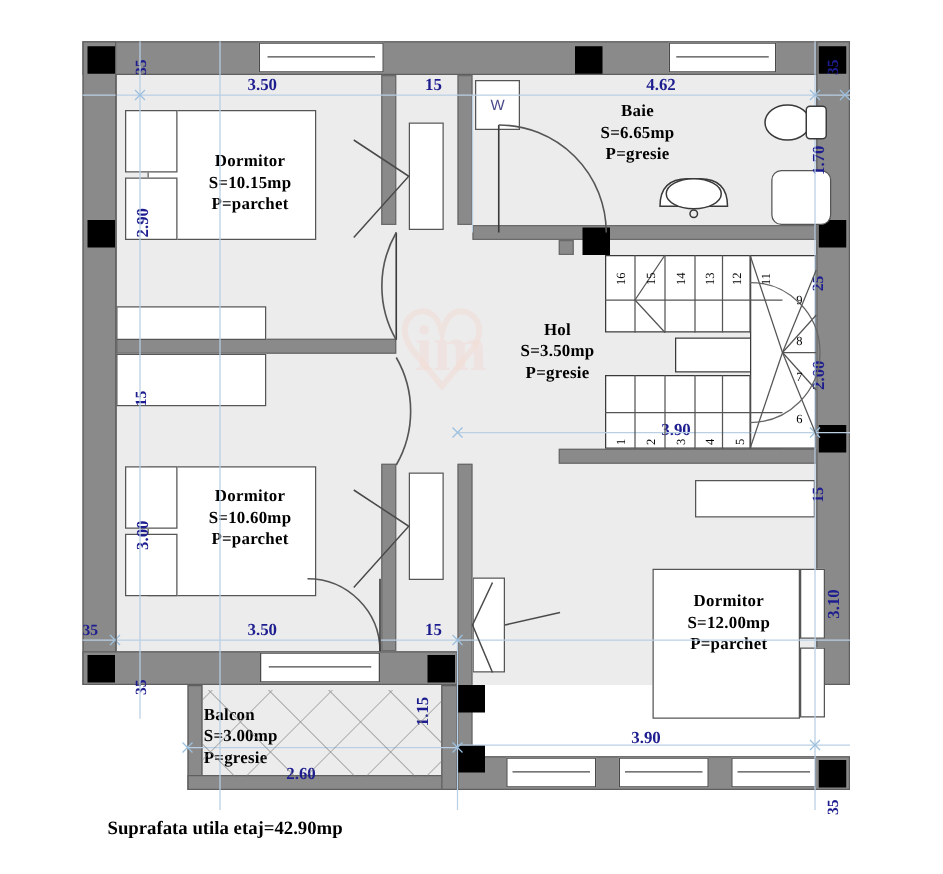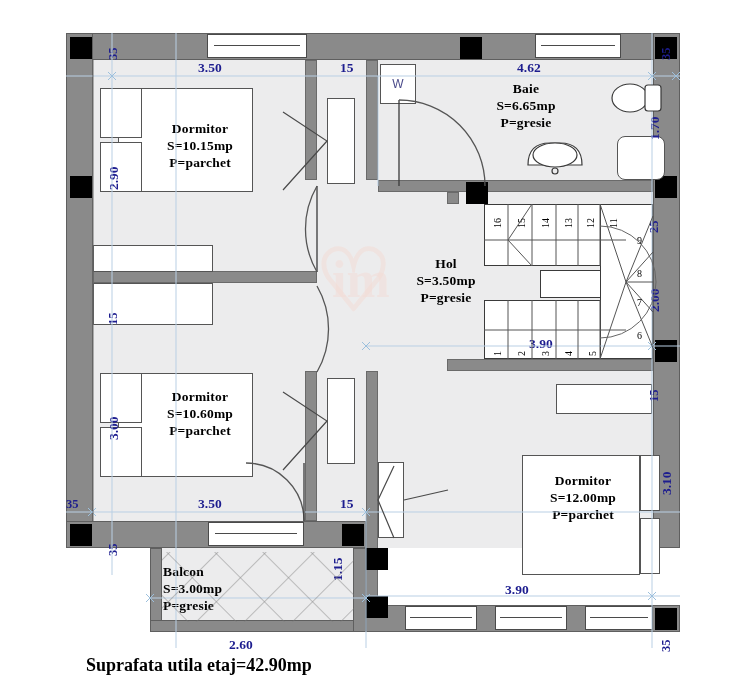--- a/index.html
+++ b/index.html
@@ -25,21 +25,21 @@
 
   .dimtxt{position:absolute;color:#1d1d8f;font-weight:bold;font-size:13.5px;
           font-family:"Liberation Serif",serif;white-space:nowrap;}
   .dimtxt.sm{font-size:12.5px;}
   .vert{transform:rotate(-90deg);transform-origin:left top;}
 
   .stair{position:absolute;background:#ffffff;border:1px solid #3a3a3a;box-sizing:border-box;}
   .snum{position:absolute;color:#000;font-size:10px;font-family:"Liberation Serif",serif;}
   .snum.rot{transform:rotate(-90deg);transform-origin:left top;}
 
-  .caption{position:absolute;color:#000;font-weight:bold;font-size:18px;
+  .caption{position:absolute;color:#000;font-weight:bold;font-size:15px;
            font-family:"Liberation Serif",serif;white-space:nowrap;}
 
   .wbox{position:absolute;background:#ffffff;border:1px solid #555;box-sizing:border-box;
         color:#4a4a8a;font-size:12px;font-family:"Liberation Sans",sans-serif;
         display:flex;align-items:center;justify-content:center;}
 
   .dot{position:absolute;background:#111;border-radius:50%;}
 
   svg.ov{position:absolute;left:0;top:0;width:754px;height:699px;pointer-events:none;}
 
@@ -97,21 +97,21 @@
   <div class="pillow" style="left:100px;top:142px;width:42px;height:50px;"></div>
   <div class="rlabel" style="left:150px;top:120px;width:100px;">
     <div>Dormitor</div>
     <div>S=10.15mp</div>
     <div>P=parchet</div>
   </div>
 
   <div class="furn" style="left:93px;top:245px;width:120px;height:27px;"></div>
   <div class="furn" style="left:93px;top:283px;width:120px;height:42px;"></div>
 
-  <div class="rlabel" style="left:472px;top:80px;width:108px;font-family:Liberation Serif, serif;">
+  <div class="rlabel" style="left:456px;top:80px;width:108px;font-family:Liberation Serif, serif;">
     <div>Baie</div>
     <div>S=6.65mp</div>
     <div>P=gresie</div>
   </div>
   <div class="furn" style="left:617px;top:136px;width:48px;height:44px;border-radius:8px;"></div>
   <div class="wbox" style="left:380px;top:64px;width:36px;height:40px;">W</div>
 
   <div class="rlabel" style="left:396px;top:255px;width:100px;">
     <div>Hol</div>
     <div>S=3.50mp</div>
@@ -174,21 +174,21 @@
   <div class="dimtxt vert sm" style="left:647px;top:233px;">25</div>
   <div class="dimtxt vert" style="left:647px;top:312px;">2.00</div>
   <div class="dimtxt vert sm" style="left:647px;top:402px;">15</div>
   <div class="dimtxt vert sm" style="left:659px;top:652px;">35</div>
 
   <div class="dimtxt" style="left:198px;top:496px;">3.50</div>
   <div class="dimtxt" style="left:340px;top:496px;">15</div>
   <div class="dimtxt" style="left:529px;top:336px;">3.90</div>
   <div class="dimtxt vert" style="left:659px;top:495px;">3.10</div>
   <div class="dimtxt" style="left:505px;top:582px;">3.90</div>
-  <div class="dimtxt" style="left:229px;top:611px;margin-top:26px;">2.60</div>
+  <div class="dimtxt" style="left:229px;top:611px;">2.60</div>
   <div class="dimtxt vert" style="left:330px;top:581px;">1.15</div>
 
   <svg class="ov" viewBox="0 0 754 699">
     <defs>
       <pattern id="tiles" width="34" height="34" patternUnits="userSpaceOnUse" patternTransform="rotate(45 0 0)">
         <rect width="34" height="34" fill="none"></rect>
         <path d="M0 0 H34 M0 0 V34" stroke="#777" stroke-width="1"></path>
       </pattern>
     </defs>
 

